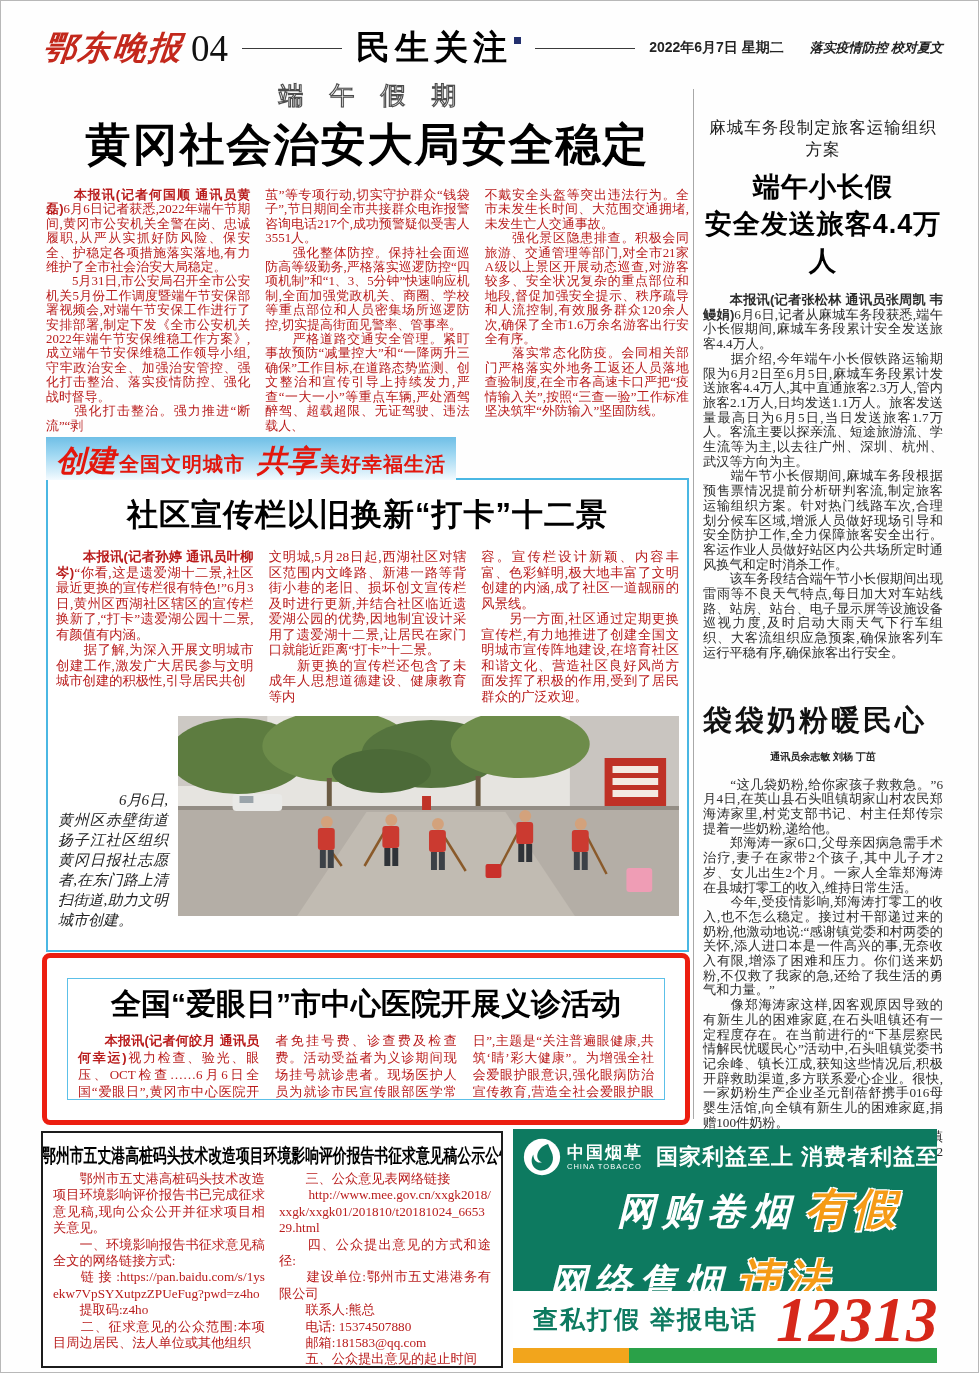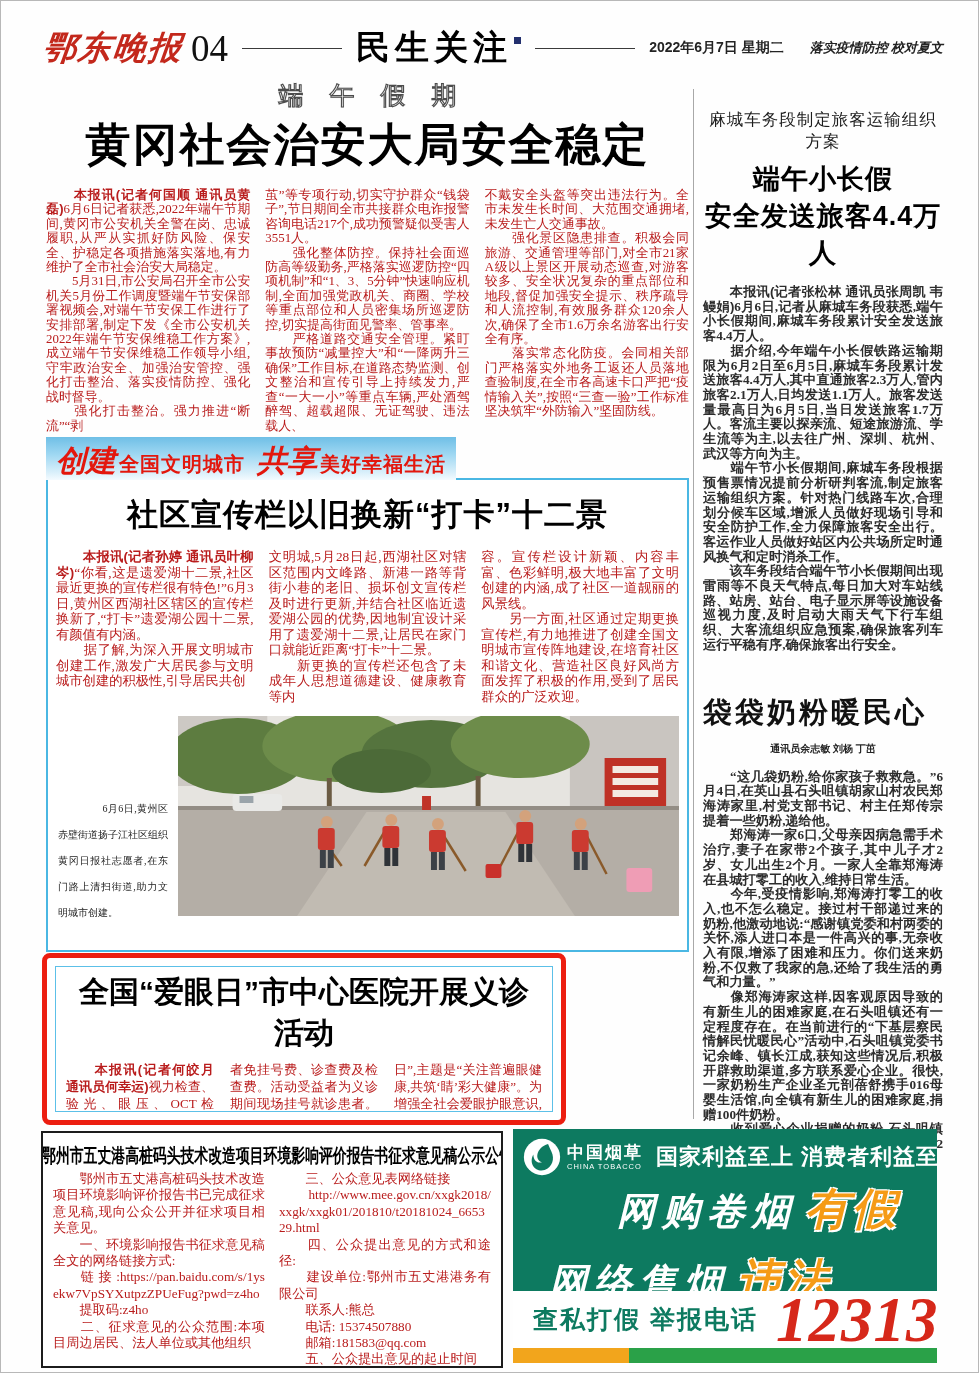--- a/index.html
+++ b/index.html
@@ -39,44 +39,44 @@
            font-family:"DejaVu Serif",serif;margin-right:3px;}
   .bsolid{color:#e3170d;font-size:20px;font-weight:900;font-family:"Liberation Sans",sans-serif;
           margin-right:12px;letter-spacing:1px;}
   .cyanbox{position:absolute;left:45px;top:477px;width:643px;height:474px;
            border:2px solid #4ab7e3;box-sizing:border-box;background:#fff;
            padding:12px 8px 6px;z-index:2;overflow:hidden;}
   .h2{text-align:center;font-size:31px;font-weight:900;font-family:"Liberation Sans",sans-serif;
       margin:2px 0 12px;color:#000;letter-spacing:1px;}
   .cyanbox .ncol{font-size:13.3px;line-height:15.5px;}
   .photoRow{display:flex;margin-top:12px;}
-  .caption{width:122px;font-size:10px;line-height:26px;text-align:justify;
+  .caption{width:122px;font-size:15px;line-height:20px;font-style:italic;text-align:justify;
            white-space:pre-wrap;padding:54px 10px 0 2px;box-sizing:border-box;}
   .credit{text-align:right;margin-top:8px;font-weight:bold;}
   .photo{flex:1;height:200px;position:relative;background:#e8e6e2;overflow:hidden;}
   .photo svg{display:block;width:100%;height:100%;}
 
   
-  .redbox{position:absolute;left:41px;top:952px;width:524px;height:172px;z-index:4;
-          border:5px solid #ec1e10;border-radius:8px;box-sizing:border-box;background:#fff;padding:8px;}
+  .redbox{position:absolute;left:41px;top:952px;width:648px;height:172px;z-index:4;
+          border:5px solid #ec1e10;border-radius:8px;box-sizing:border-box;background:#fff;padding:20px;}
   .redbox-inner{border:1.5px solid #5cc0e8;height:100%;box-sizing:border-box;
                 padding:5px 10px;overflow:hidden;}
   .h3{text-align:center;font-size:30px;font-weight:900;font-family:"Liberation Sans",sans-serif;
       margin:0 0 7px;color:#000;}
   .redbox .cols{gap:16px;margin-top:0;}
   .redbox .ncol{font-size:13px;line-height:17.1px;}
 
   
   .vrule{position:absolute;left:692px;top:88px;height:1030px;width:1px;background:#a8a8a8;}
-  .rightcol{position:absolute;left:702px;top:108px;width:240px;}
+  .rightcol{position:absolute;left:702px;top:116px;width:240px;}
   .r-kicker{text-align:center;font-size:16.5px;letter-spacing:1px;color:#1d1d1d;margin-bottom:8px;}
   .r-head{text-align:center;font-size:27px;font-weight:900;font-family:"Liberation Sans",sans-serif;
           line-height:37px;letter-spacing:1px;color:#000;}
   .r-body{margin-top:13px;}
-  .r-para{font-size:13.2px;line-height:14.7px;text-align:justify;white-space:pre-wrap;color:#2c2c2c;font-weight:bold;}
+  .r-para{font-size:13.2px;line-height:14.7px;text-align:justify;white-space:pre-wrap;color:#2c2c2c;}
   .r-para b{font-family:"Liberation Sans",sans-serif;}
   .milk{margin-top:40px;}
   .m-head{text-align:left;font-size:29px;font-weight:700;font-family:"Liberation Sans",sans-serif;
           letter-spacing:3px;color:#111;}
   .m-byline{text-align:center;font-size:10px;font-weight:bold;
             font-family:"Liberation Sans",sans-serif;margin-top:9px;}
   .milk .r-body{margin-top:14px;}
 
   
   .notice{position:absolute;left:40px;top:1130px;width:462px;height:237px;

